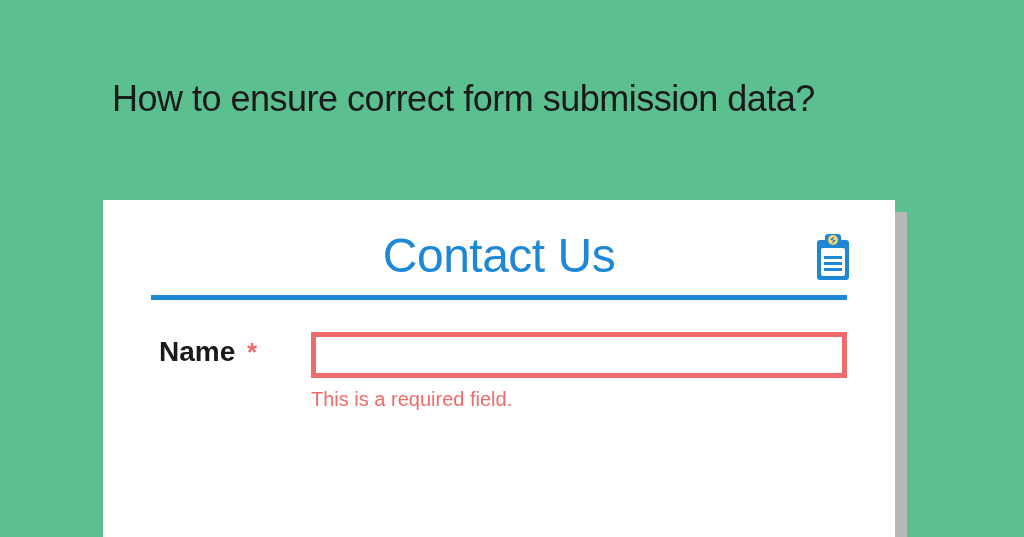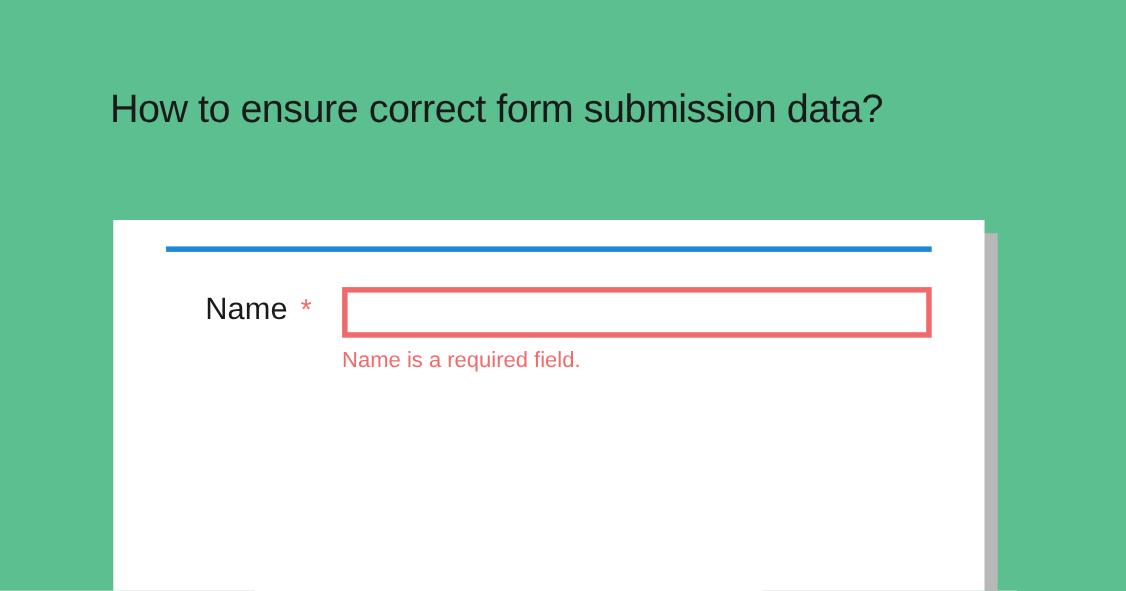--- a/index.html
+++ b/index.html
@@ -7,21 +7,21 @@
       width: 1024px;
       height: 537px;
       background: #5cbf8f;
       font-family: -apple-system, BlinkMacSystemFont, "Segoe UI", Arial, sans-serif;
       overflow: hidden;
       position: relative;
     }
     .page-title {
       position: absolute;
       top: 78px;
-      left: 100px;
+      left: 112px;
       font-size: 36px;
       font-weight: 500;
       color: #1a1a1a;
       letter-spacing: -0.5px;
     }
     .card-shadow {
       position: absolute;
       top: 212px;
       left: 115px;
       width: 792px;
@@ -62,25 +62,24 @@
       margin-bottom: 32px;
     }
     .form-row {
       display: flex;
       align-items: flex-start;
       margin-bottom: 8px;
     }
     .form-label {
       width: 160px;
       font-size: 28px;
-      font-weight: 400;
+      font-weight: 700;
       color: #1a1a1a;
       padding-top: 4px;
       padding-left: 8px;
-      text-align: center;
     }
     .form-label .req {
       color: #ef6b6b;
       margin-left: 4px;
       font-size: 26px;
     }
     .form-field-col {
       flex: 1;
     }
     .form-input {
@@ -101,28 +100,43 @@
     }
   </style>
 </head>
 <body>
 
 <div class="page-title">How to ensure correct form submission data?</div>
 
 <div class="card-shadow"></div>
 
 <div class="card">
+  <div class="card-header">
+    <div class="card-title">Contact Us</div>
+    <span class="clipboard-icon">
+      <svg width="44" height="52" viewBox="0 0 44 52">
+        <rect x="6" y="8" width="32" height="40" rx="3" fill="#1e88d6"></rect>
+        <rect x="10" y="16" width="24" height="28" rx="2" fill="#ffffff"></rect>
+        <rect x="14" y="2" width="16" height="12" rx="3" fill="#1e88d6"></rect>
+        <circle cx="22" cy="8" r="5" fill="#fbd46d"></circle>
+        <path d="M23 4 L19 8 L22 8 L21 12 L25 8 L22 8 Z" fill="#1e88d6"></path>
+        <rect x="13" y="24" width="18" height="3" fill="#1e88d6"></rect>
+        <rect x="13" y="30" width="18" height="3" fill="#1e88d6"></rect>
+        <rect x="13" y="36" width="18" height="3" fill="#1e88d6"></rect>
+      </svg>
+    </span>
+  </div>
   <div class="divider"></div>
 
   <div class="form-row">
     <div class="form-label">
       <span>Name</span>
       <span class="req">*</span>
     </div>
     <div class="form-field-col">
       <input type="text" class="form-input" value="" style="">
-      <div class="error-msg">Name is a required field.</div>
+      <div class="error-msg">This is a required field.</div>
     </div>
   </div>
 
   <div class="form-row">
   </div>
 </div>
 
 </body></html>

